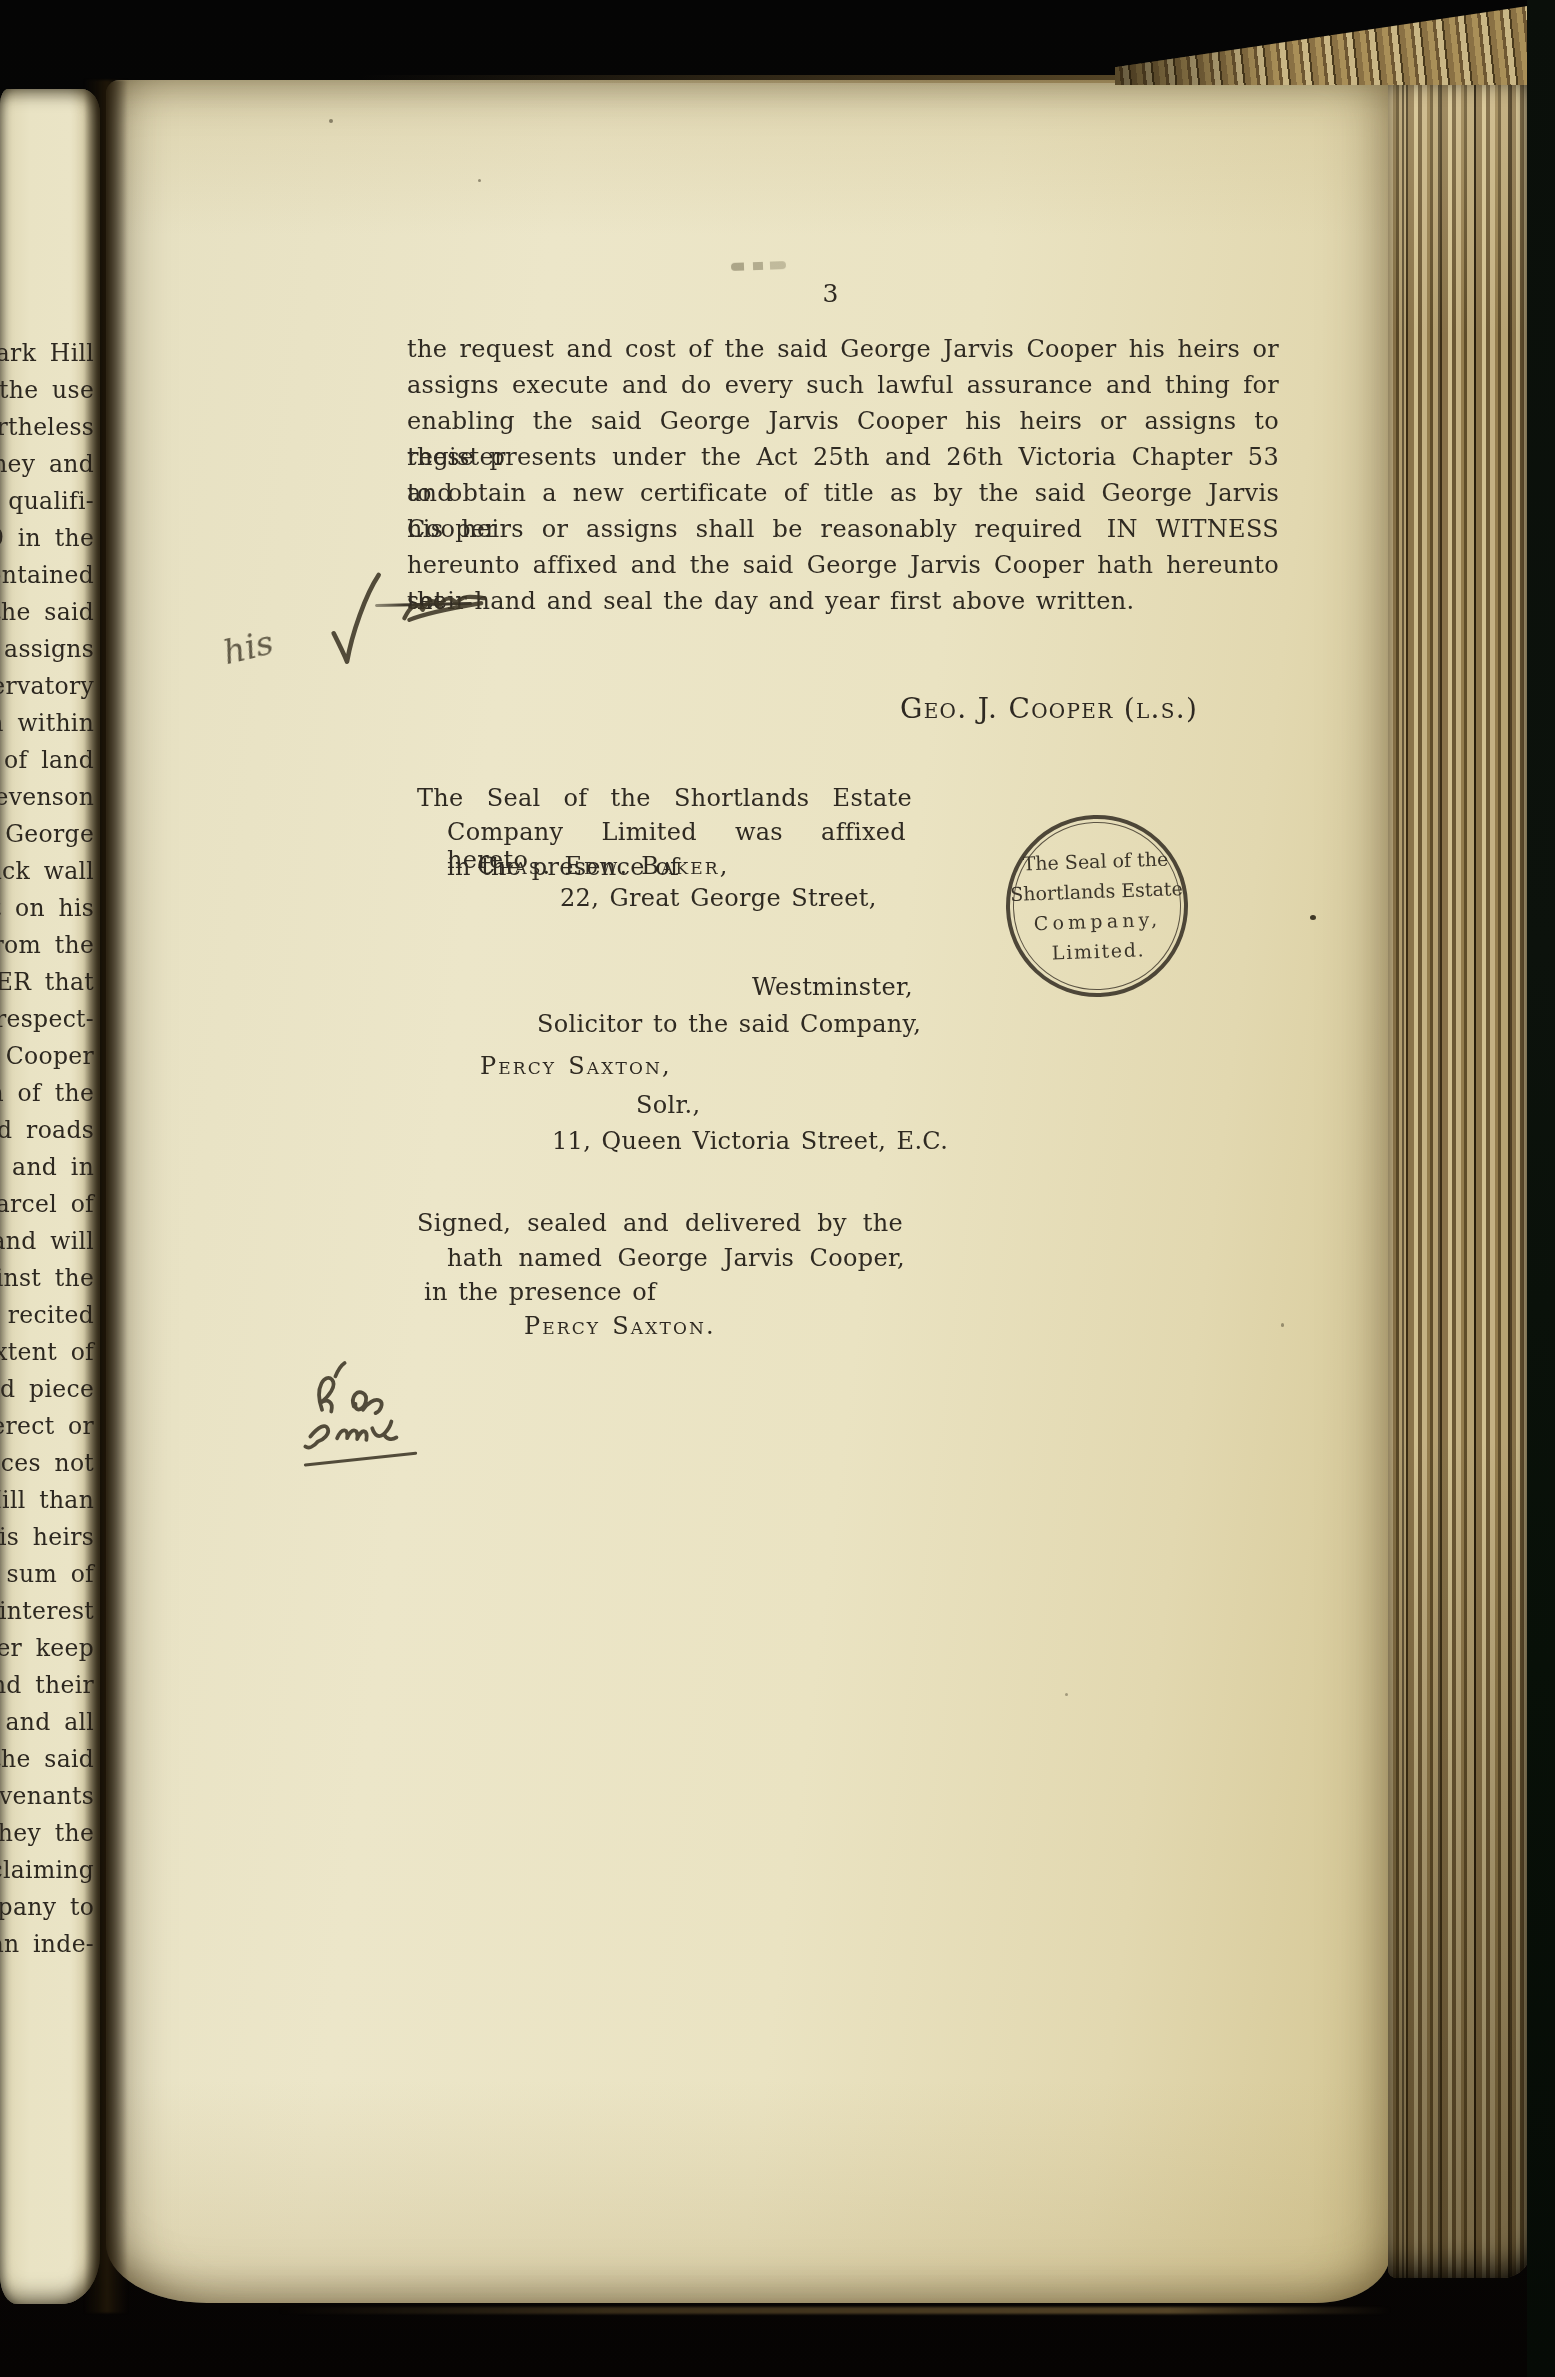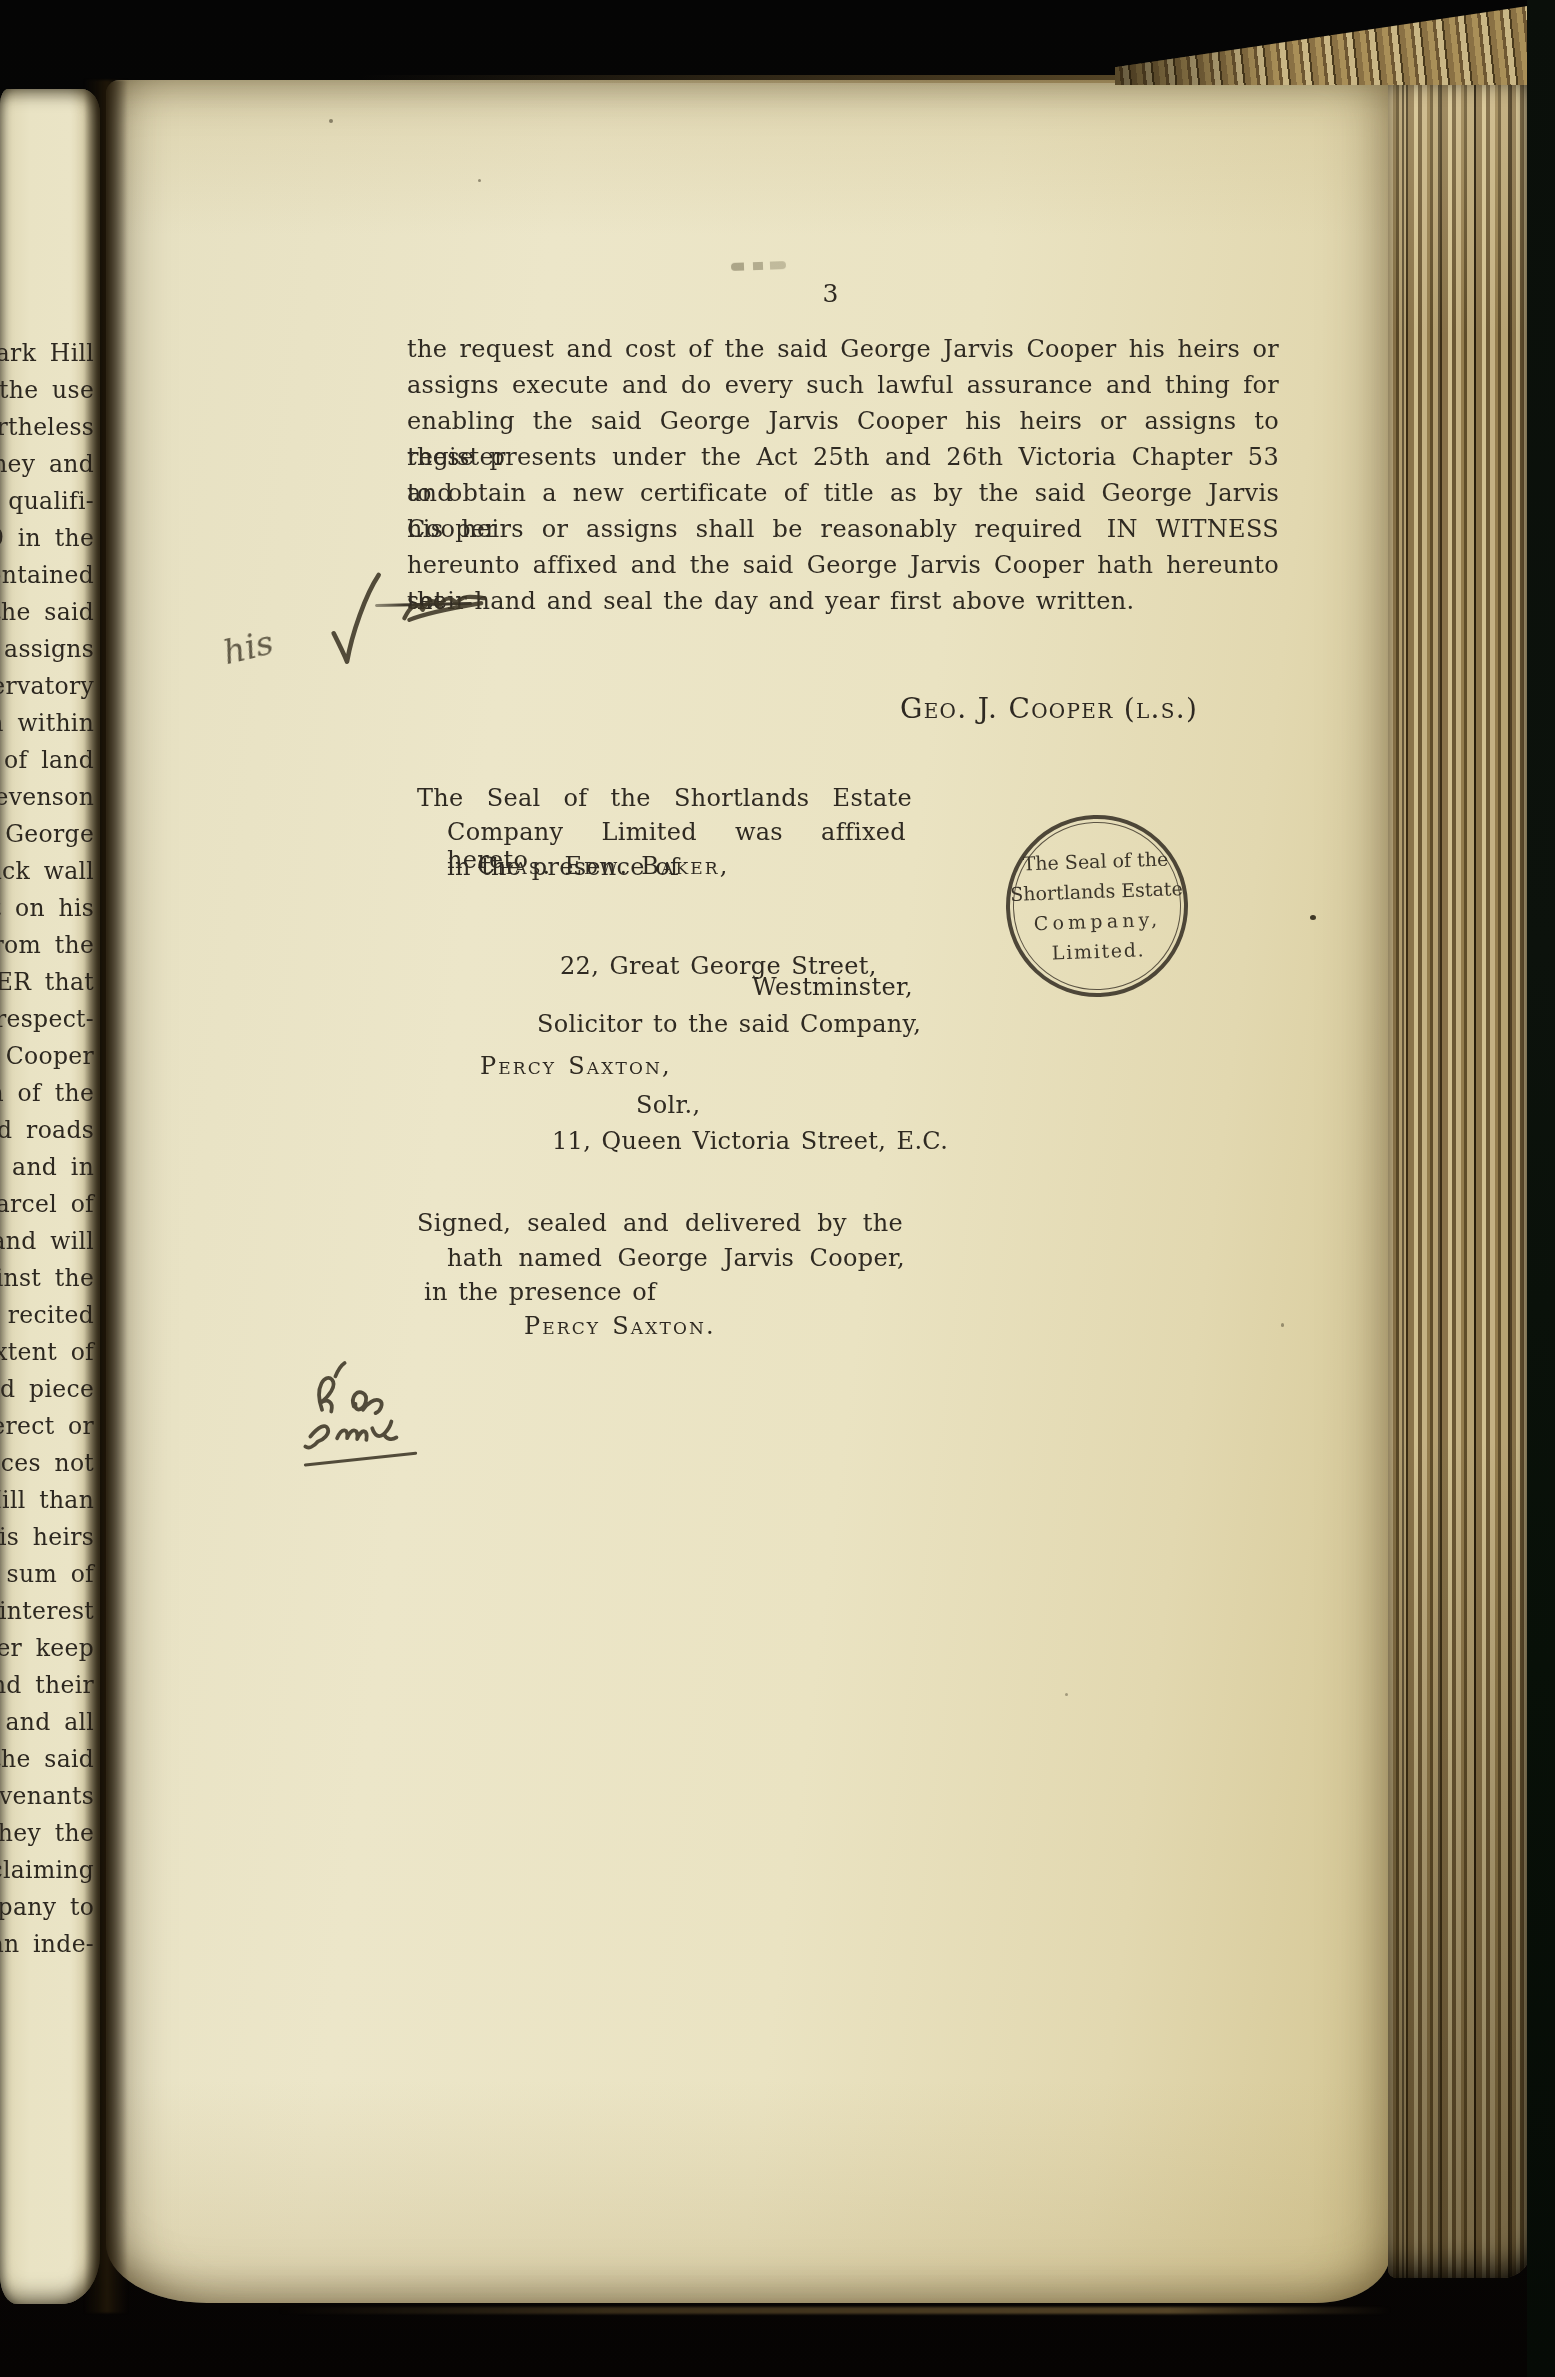--- a/index.html
+++ b/index.html
@@ -62,21 +62,21 @@
   .final-rest{margin-left:7.5px;}
   .tline{position:absolute;white-space:nowrap;font-size:24px;color:#2f2a22;letter-spacing:0.3px;word-spacing:2.5px;}
   .just{white-space:normal;text-align:justify;text-align-last:justify;}
   .sc{font-variant:small-caps;letter-spacing:2.1px;}
   .signature{position:absolute;left:900px;top:692px;font-size:28px;color:#2e2922;font-variant:small-caps;letter-spacing:1.3px;white-space:nowrap;}
   
   .att0{left:417px;top:784px;width:495px;}
   .att1{left:447px;top:818px;width:459px;}
   .att2{left:447px;top:853px;}
   .att3{left:477px;top:852px;}
-  .att4{left:560px;top:952px;}
+  .att4{left:560px;top:884px;}
   .att5{left:752px;top:973px;}
   .att6{left:537px;top:1010px;}
   .att7{left:480px;top:1052px;}
   .att8{left:636px;top:1091px;}
   .att9{left:552px;top:1127px;}
   .sg0{left:417px;top:1209px;width:486px;}
   .sg1{left:447px;top:1244px;width:458px;}
   .sg2{left:424px;top:1278px;}
   .sg3{left:524px;top:1312px;text-align:center;}
   

